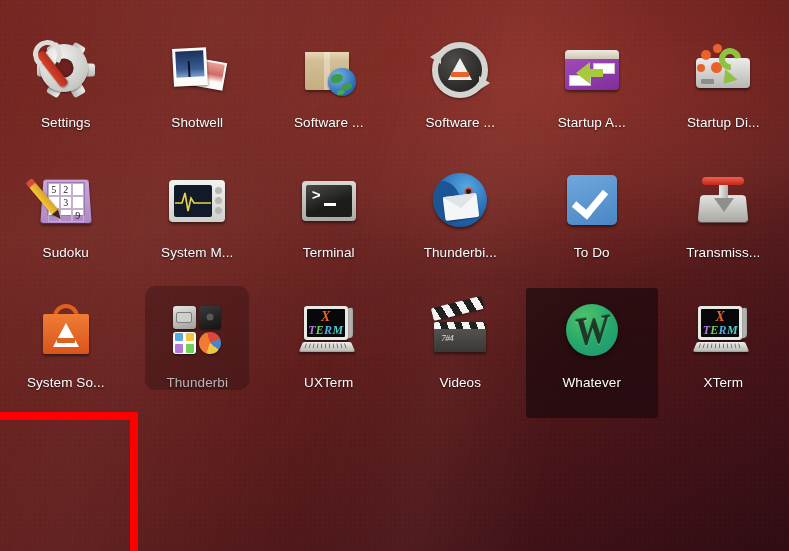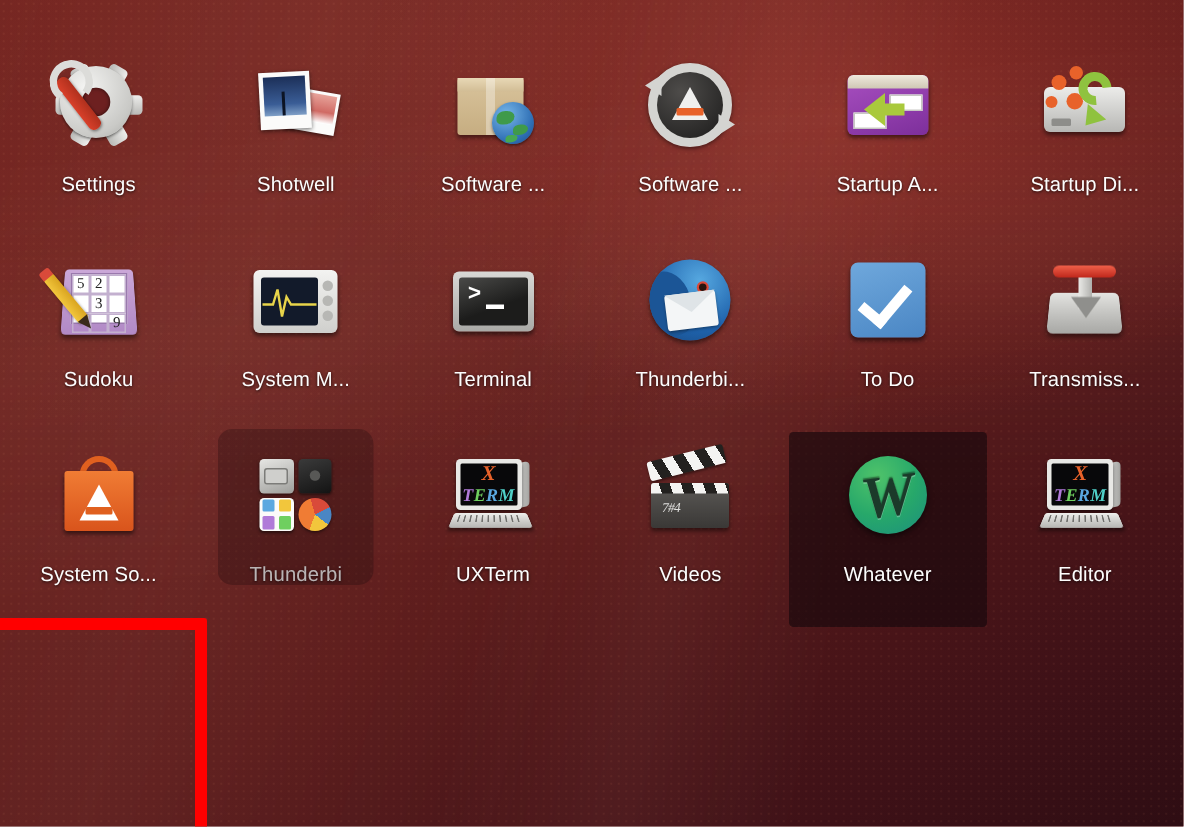--- a/index.html
+++ b/index.html
@@ -583,18 +583,18 @@
             <span class="x">X</span>
             <span class="t">
               <b>T</b><b>E</b><b>R</b><b>M</b>
             </span>
           </div>
         </i>
           </div>
         <div class="kbd"></div>
       </div>
     </div>
-    <div class="label">Editor</div>
+    <div class="label">XTerm</div>
   </div>
 
 </div>
 
 <div id="annot"></div>
 
 </body></html>

